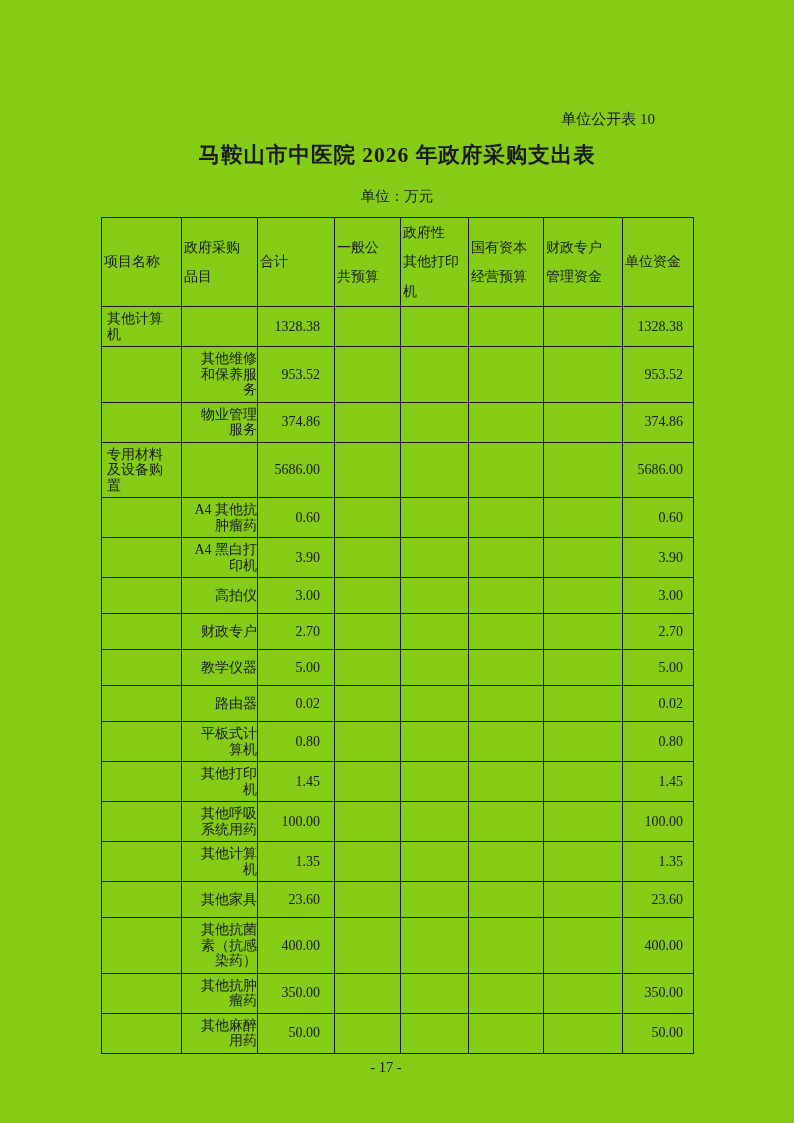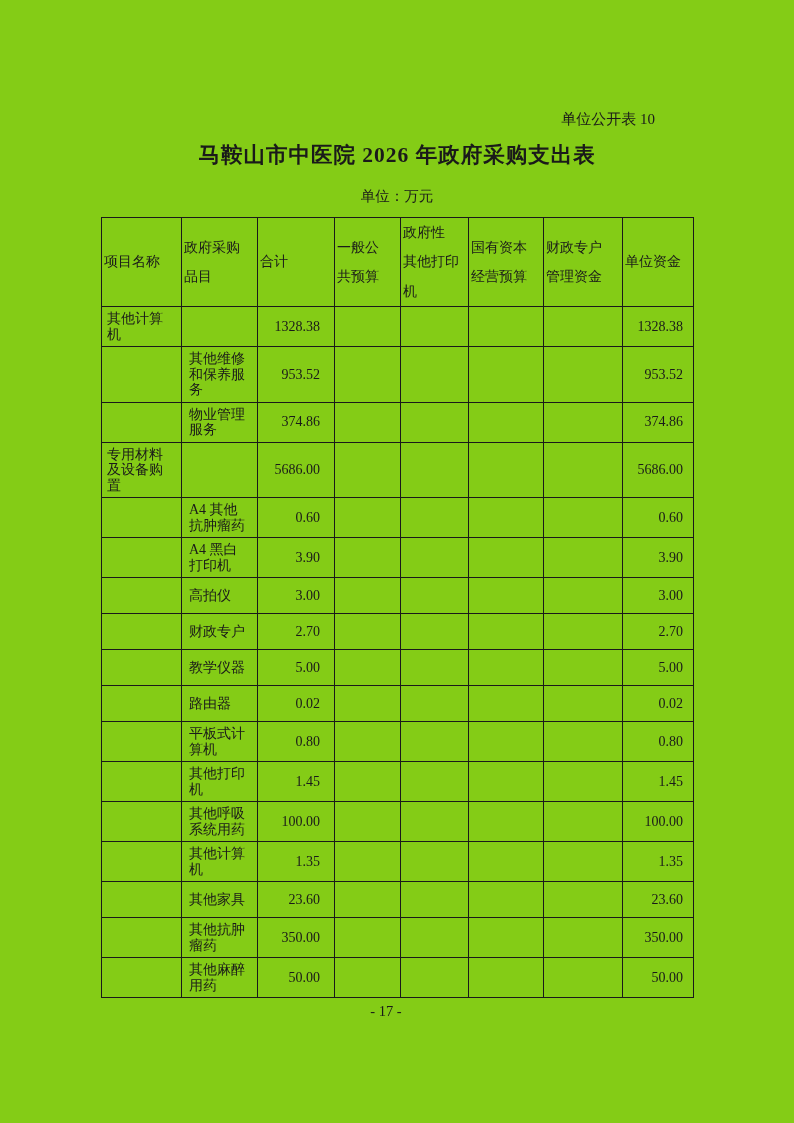--- a/index.html
+++ b/index.html
@@ -59,21 +59,21 @@
     padding: 0 2px;
   }
   table.proc td {
     height: 36px;
     vertical-align: middle;
     line-height: 15.5px;
     padding-top: 4px;
     padding-bottom: 4px;
   }
   td.c-project { text-align: left; padding-left: 5px; padding-right: 14px; }
-  td.c-item    { text-align: left; padding-left: 7px; padding-right: 12px; }
+  td.c-item    { text-align: right; padding-left: 7px; padding-right: 0; }
   td.c-total   { text-align: right; padding-right: 14px; }
   td.c-mid     { }
   td.c-unit    { text-align: right; padding-right: 10px; }
   .page-number {
     margin-top: 5px;
     text-align: center;
     padding-right: 22px;
     font-size: 14.5px;
   }
 </style>
@@ -262,20 +262,30 @@
           <td class="c-item">其他家具</td>
           <td class="c-total">23.60</td>
           <td class="c-mid"></td>
           <td class="c-mid"></td>
           <td class="c-mid"></td>
           <td class="c-mid"></td>
           <td class="c-unit">23.60</td>
         </tr>
         <tr>
           <td class="c-project"></td>
+          <td class="c-item">其他抗菌素（抗感染药）</td>
+          <td class="c-total">400.00</td>
+          <td class="c-mid"></td>
+          <td class="c-mid"></td>
+          <td class="c-mid"></td>
+          <td class="c-mid"></td>
+          <td class="c-unit">400.00</td>
+        </tr>
+        <tr>
+          <td class="c-project"></td>
           <td class="c-item">其他抗肿瘤药</td>
           <td class="c-total">350.00</td>
           <td class="c-mid"></td>
           <td class="c-mid"></td>
           <td class="c-mid"></td>
           <td class="c-mid"></td>
           <td class="c-unit">350.00</td>
         </tr>
         <tr>
           <td class="c-project"></td>

